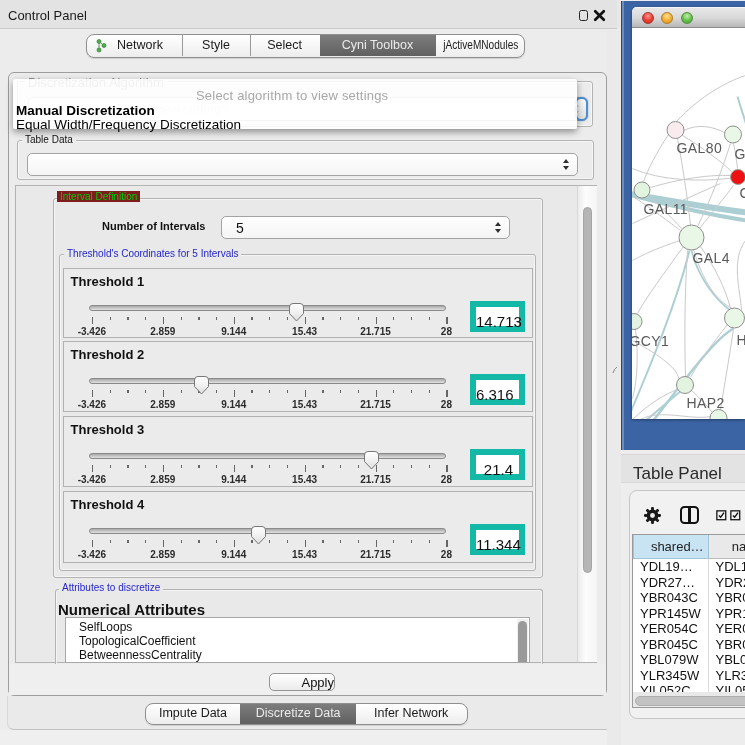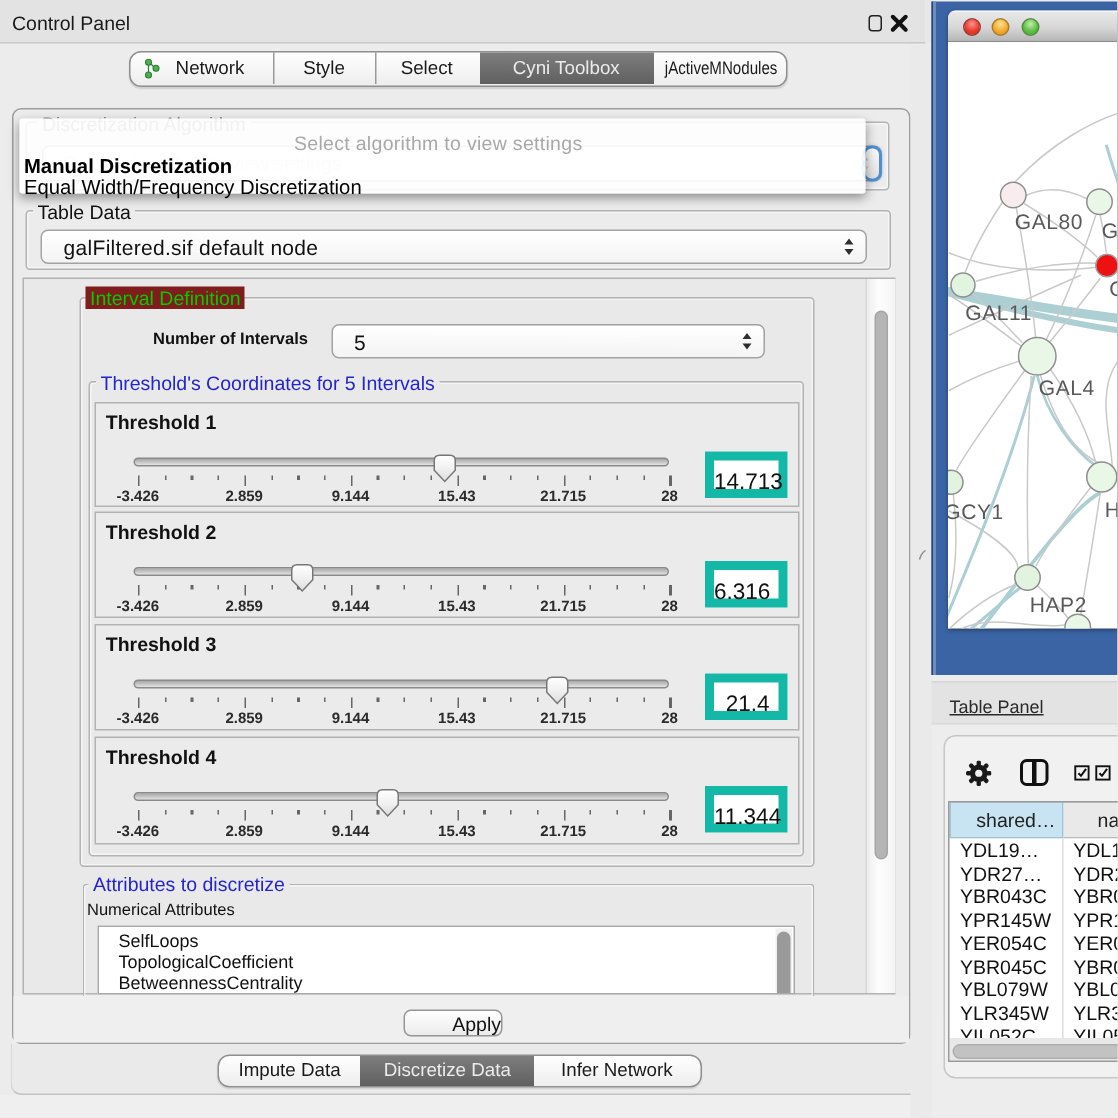--- a/index.html
+++ b/index.html
@@ -1,19 +1,19 @@
 <!DOCTYPE html>
 <html><head>
 <meta charset="utf-8">
 <style>
 * { margin:0; padding:0; box-sizing:border-box; }
 html,body { width:745px; height:745px; overflow:hidden; }
 body { position:relative; background:#ededed; font-family:"Liberation Sans", sans-serif; color:#111; }
 .abs { position:absolute; }
-.grouptitle { position:absolute; font-size:13px; background:#ececec; padding:0 3px; }
+.grouptitle { position:absolute; font-size:10px; background:#ececec; padding:0 3px; }
 .groupbox { position:absolute; border:1px solid #b3b3b3; border-radius:3px; box-shadow:inset 0 0 0 1px rgba(255,255,255,.55); }
 .combo { position:absolute; background:linear-gradient(#ffffff,#f4f4f4); border:1px solid #a3a3a3; border-radius:5px; font-size:14px; letter-spacing:.2px; color:#111; }
 .combo .ctext { position:absolute; left:14px; top:3px; }
 .stepper { position:absolute; right:7px; top:50%; width:7px; height:12px; margin-top:-6px; }
 .stepper:before { content:""; position:absolute; left:0; top:0.5px; border-left:3px solid transparent; border-right:3px solid transparent; border-bottom:4.5px solid #2e2e2e; }
 .stepper:after { content:""; position:absolute; left:0; bottom:0.5px; border-left:3px solid transparent; border-right:3px solid transparent; border-top:4.5px solid #2e2e2e; }
 .tabbar { position:absolute; height:23.5px; border:1px solid #8f8f8f; border-radius:8px; background:linear-gradient(#ffffff,#ededed); box-shadow:0 1px 1px rgba(0,0,0,.12); }
 .seg { position:absolute; top:0; height:21px; font-size:12.5px; color:#1a1a1a; text-align:center; line-height:21px; white-space:nowrap; }
 .segdark { background:linear-gradient(#7d7d7d,#606060); color:#ebebeb; }
 .segsep { position:absolute; top:0; width:1px; height:21px; background:#9a9a9a; }
@@ -59,21 +59,20 @@
 <div class="abs" style="left:25px;top:75px;font-size:13px;color:#8a8a8a;background:#ececec;padding:0 3px;">Discretization Algorithm</div>
 <div class="abs" style="left:28px;top:96.5px;width:559.5px;height:24.5px;background:#fff;border:1px solid #a9a9a9;border-radius:5px;"></div>
 <div class="abs" style="left:42px;top:101px;font-size:13px;color:#e2e2e2;">Select algorithm to view settings</div>
 <div class="abs" style="left:574.5px;top:96.5px;width:13px;height:24.5px;border:2.6px solid #4e8fd0;border-radius:6px;background:linear-gradient(#fafafa,#e0e0e0);box-shadow:0 0 2px rgba(80,140,210,.6);"></div>
 <div class="abs" style="left:572.5px;top:102.5px;width:0;height:0;border-left:3.2px solid transparent;border-right:3.2px solid transparent;border-bottom:4.5px solid #c2c2c2;"></div>
 <div class="abs" style="left:572.5px;top:110.5px;width:0;height:0;border-left:3.2px solid transparent;border-right:3.2px solid transparent;border-top:4.5px solid #c2c2c2;"></div>
 
 <div class="groupbox" style="left:17.3px;top:140.4px;width:577px;height:40px;"></div>
 <div class="grouptitle" style="left:22px;top:134px;">Table Data</div>
 <div class="combo" style="left:27.4px;top:153px;width:551px;height:23px;">
-  <span class="ctext">galFiltered.sif default node</span>
   <span class="stepper"></span>
 </div>
 
 <div class="abs" style="left:15px;top:185.2px;width:582px;height:478px;border:1px solid #b3b3b3;background:#e9e9e9;"></div>
 
 <div class="abs" style="left:576.5px;top:186.2px;width:20px;height:476px;background:linear-gradient(90deg,#ececec,#fdfdfd 40%,#f4f4f4);border-left:1px solid #d8d8d8;"></div>
 <div class="abs" style="left:582.5px;top:207px;width:9px;height:366px;background:#b5b5b5;border:1px solid #a5a5a5;border-radius:5px;"></div>
 
 <div class="groupbox" style="left:52.9px;top:197.5px;width:490px;height:380px;"></div>
 <div class="grouptitle" style="left:57px;top:191px;color:#00cc00;background:#7f1d1d;">Interval Definition</div>
@@ -263,21 +262,21 @@
           <stop offset=".55" stop-color="#efefef"></stop>
           <stop offset="1" stop-color="#dcdcdc"></stop>
         </linearGradient>
       </defs>
     </svg>
   <div class="vbox">11.344</div>
 </div>
 
 <div class="groupbox" style="left:55px;top:588.7px;width:488px;height:90px;border-bottom:none;"></div>
 <div class="grouptitle" style="left:59px;top:582px;color:#2525cc;background:#e9e9e9;">Attributes to discretize</div>
-<div class="abs" style="left:58px;top:600.5px;font-size:11px;font-weight:normal;">Numerical Attributes</div>
+<div class="abs" style="left:58px;top:600.5px;font-size:15px;font-weight:bold;">Numerical Attributes</div>
 <div class="abs" style="left:65px;top:616.5px;width:464.5px;height:46.5px;background:#fff;border:1px solid #a8a8a8;overflow:hidden;">
   <div style="font-size:12px;padding:2px 0 0 13px;line-height:14.4px;">SelfLoops<br>TopologicalCoefficient<br>BetweennessCentrality</div>
   <div style="position:absolute;right:1px;top:1px;width:11px;height:45px;background:#f0f0f0;"></div>
   <div style="position:absolute;right:2px;top:3px;width:9px;height:60px;background:#9a9a9a;border-radius:5px;"></div>
 </div>
 
 <div class="abs" style="left:9px;top:664.3px;width:597px;height:30.5px;background:#efefef;"></div>
 <div class="abs" style="left:269px;top:672.5px;width:66px;height:18.5px;background:linear-gradient(#ffffff,#ebebeb);border:1px solid #969696;border-radius:5px;font-size:13px;text-align:right;line-height:17px;">Apply</div>
 
 <div class="abs" style="left:0;top:729.5px;width:617px;height:15.5px;background:#efefef;"></div>
@@ -357,21 +356,21 @@
 <text x="739" y="197">CY</text>
 <text x="643" y="213">GAL11</text>
 <text x="692" y="262.5">GAL4</text>
 <text x="629" y="345.5">GCY1</text>
 <text x="736" y="344">HIS</text>
 <text x="686" y="407.5">HAP2</text>
 </g>
 </svg>
 
 <div class="abs" style="left:621px;top:453.5px;width:124px;height:29.5px;background:#e3e3e3;border-top:1px solid #d6d6d6;border-bottom:1px solid #dadada;"></div>
-<div class="abs" style="left:633px;top:463.5px;font-size:12px;color:#2a2a2a;text-decoration:underline;">Table Panel</div>
+<div class="abs" style="left:633px;top:463.5px;font-size:17px;color:#2a2a2a;">Table Panel</div>
 
 <div class="abs" style="left:629px;top:490px;width:140px;height:229px;background:#f1f1f1;border:1px solid #c6c6c6;border-radius:8px;"></div>
 <svg class="abs" style="left:643.5px;top:506.5px;" width="17" height="17" viewBox="0 0 19 19">
     <defs>
       <g id="tooth">
         <rect x="-1.6" y="-9.5" width="3.2" height="4" rx="1.2" fill="#1a1a1a"></rect>
       </g>
     </defs>
     <g transform="translate(9.5,9.5)">
       <circle r="6.6" fill="#1a1a1a"></circle>

